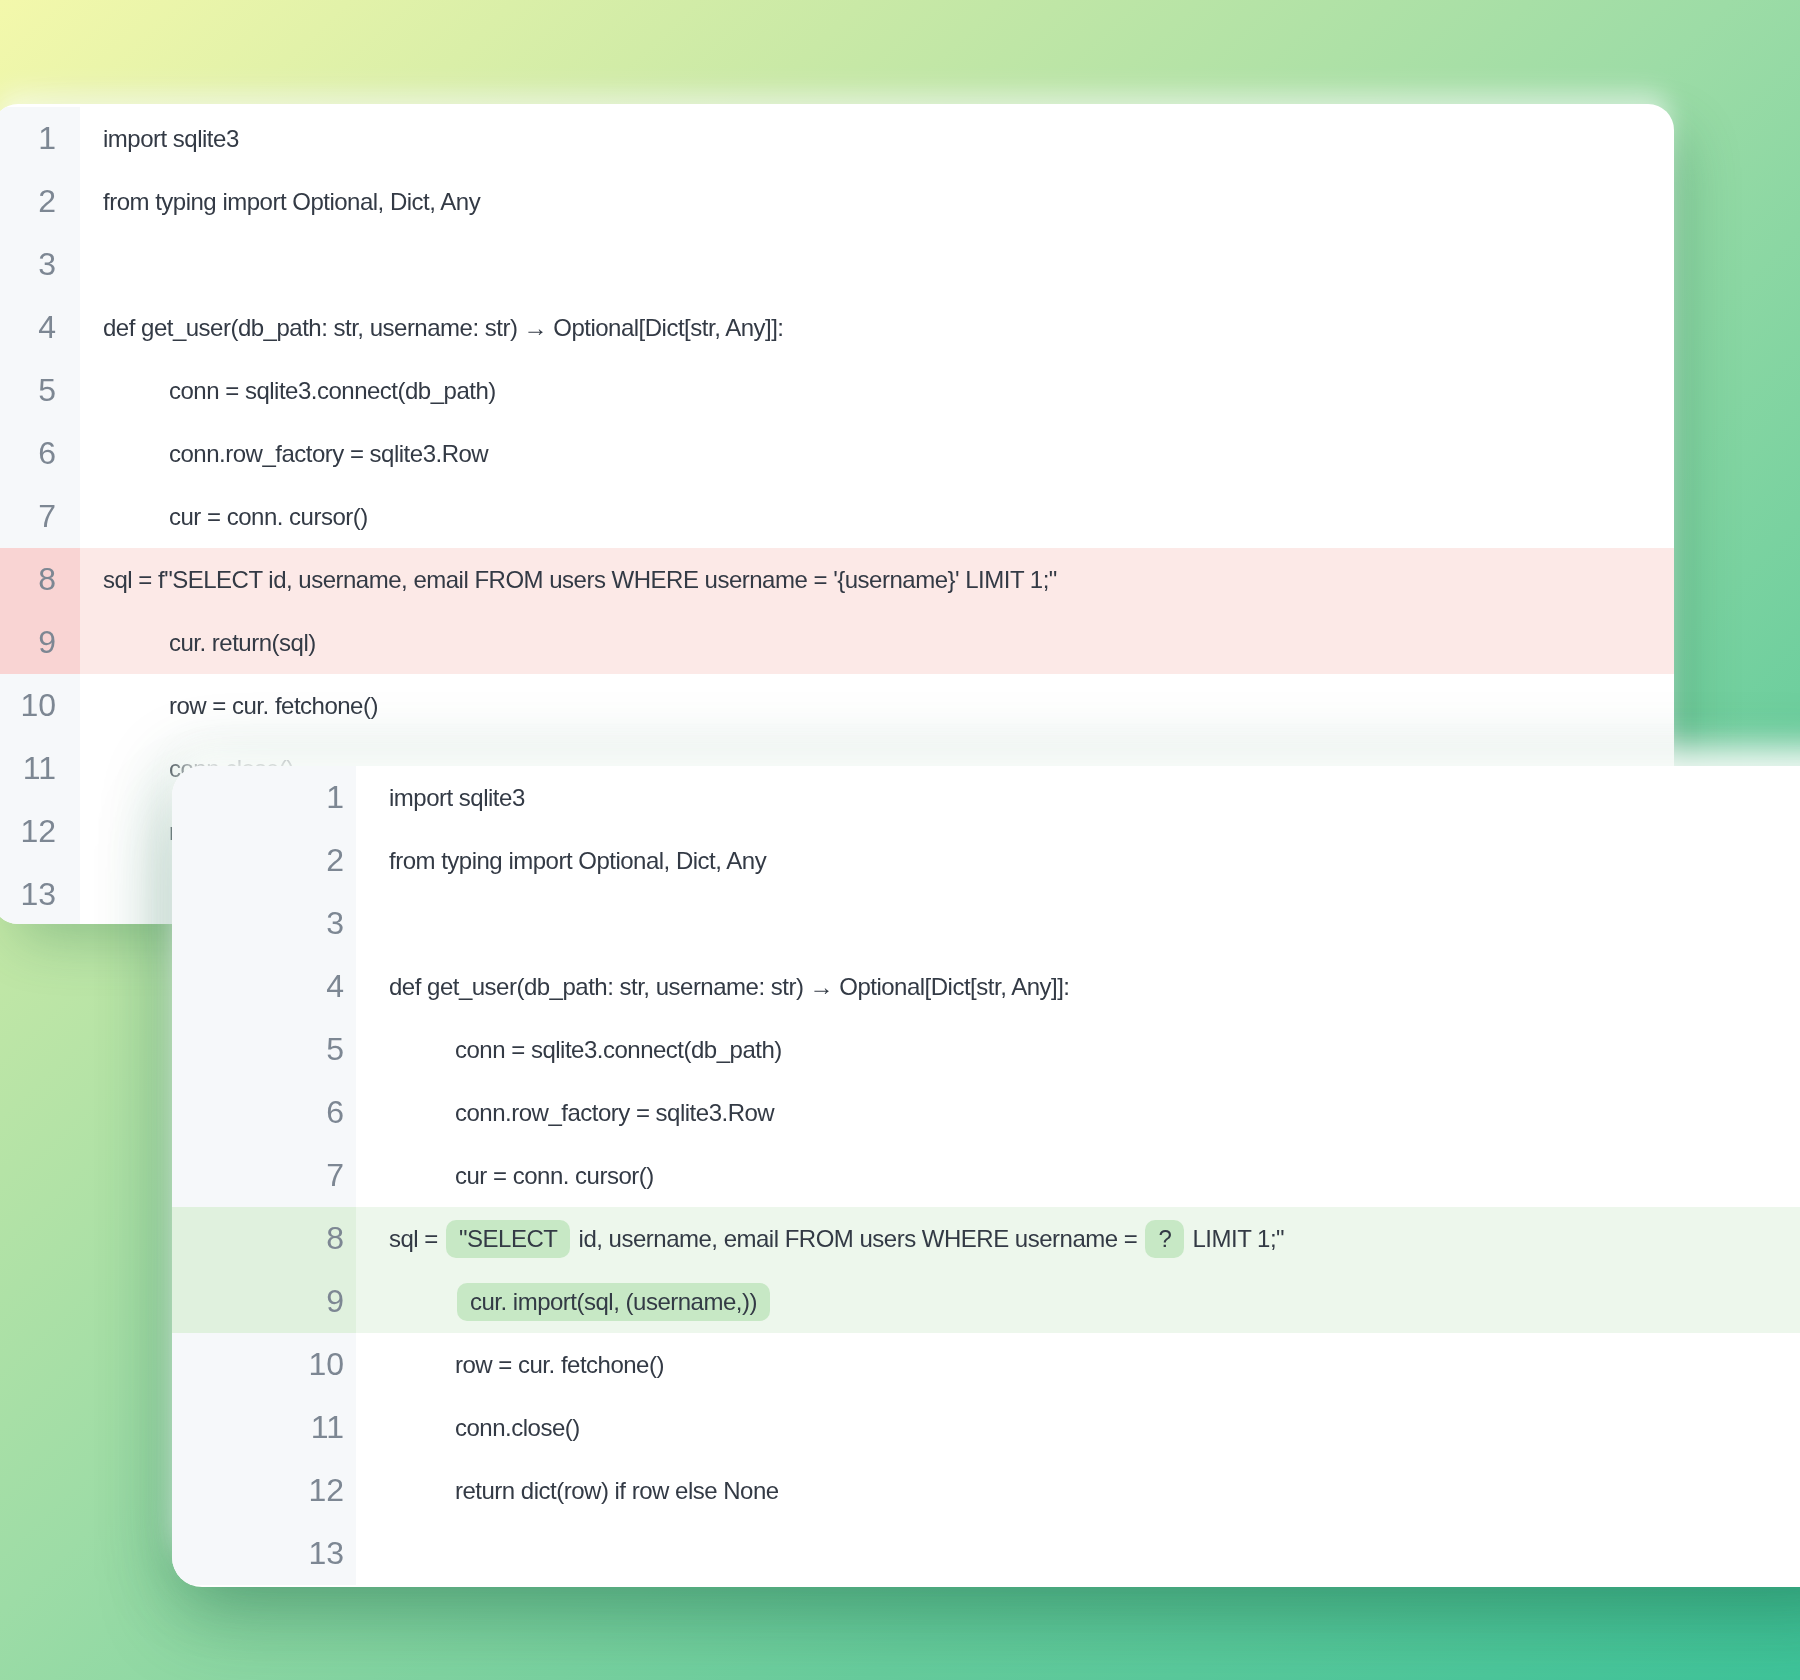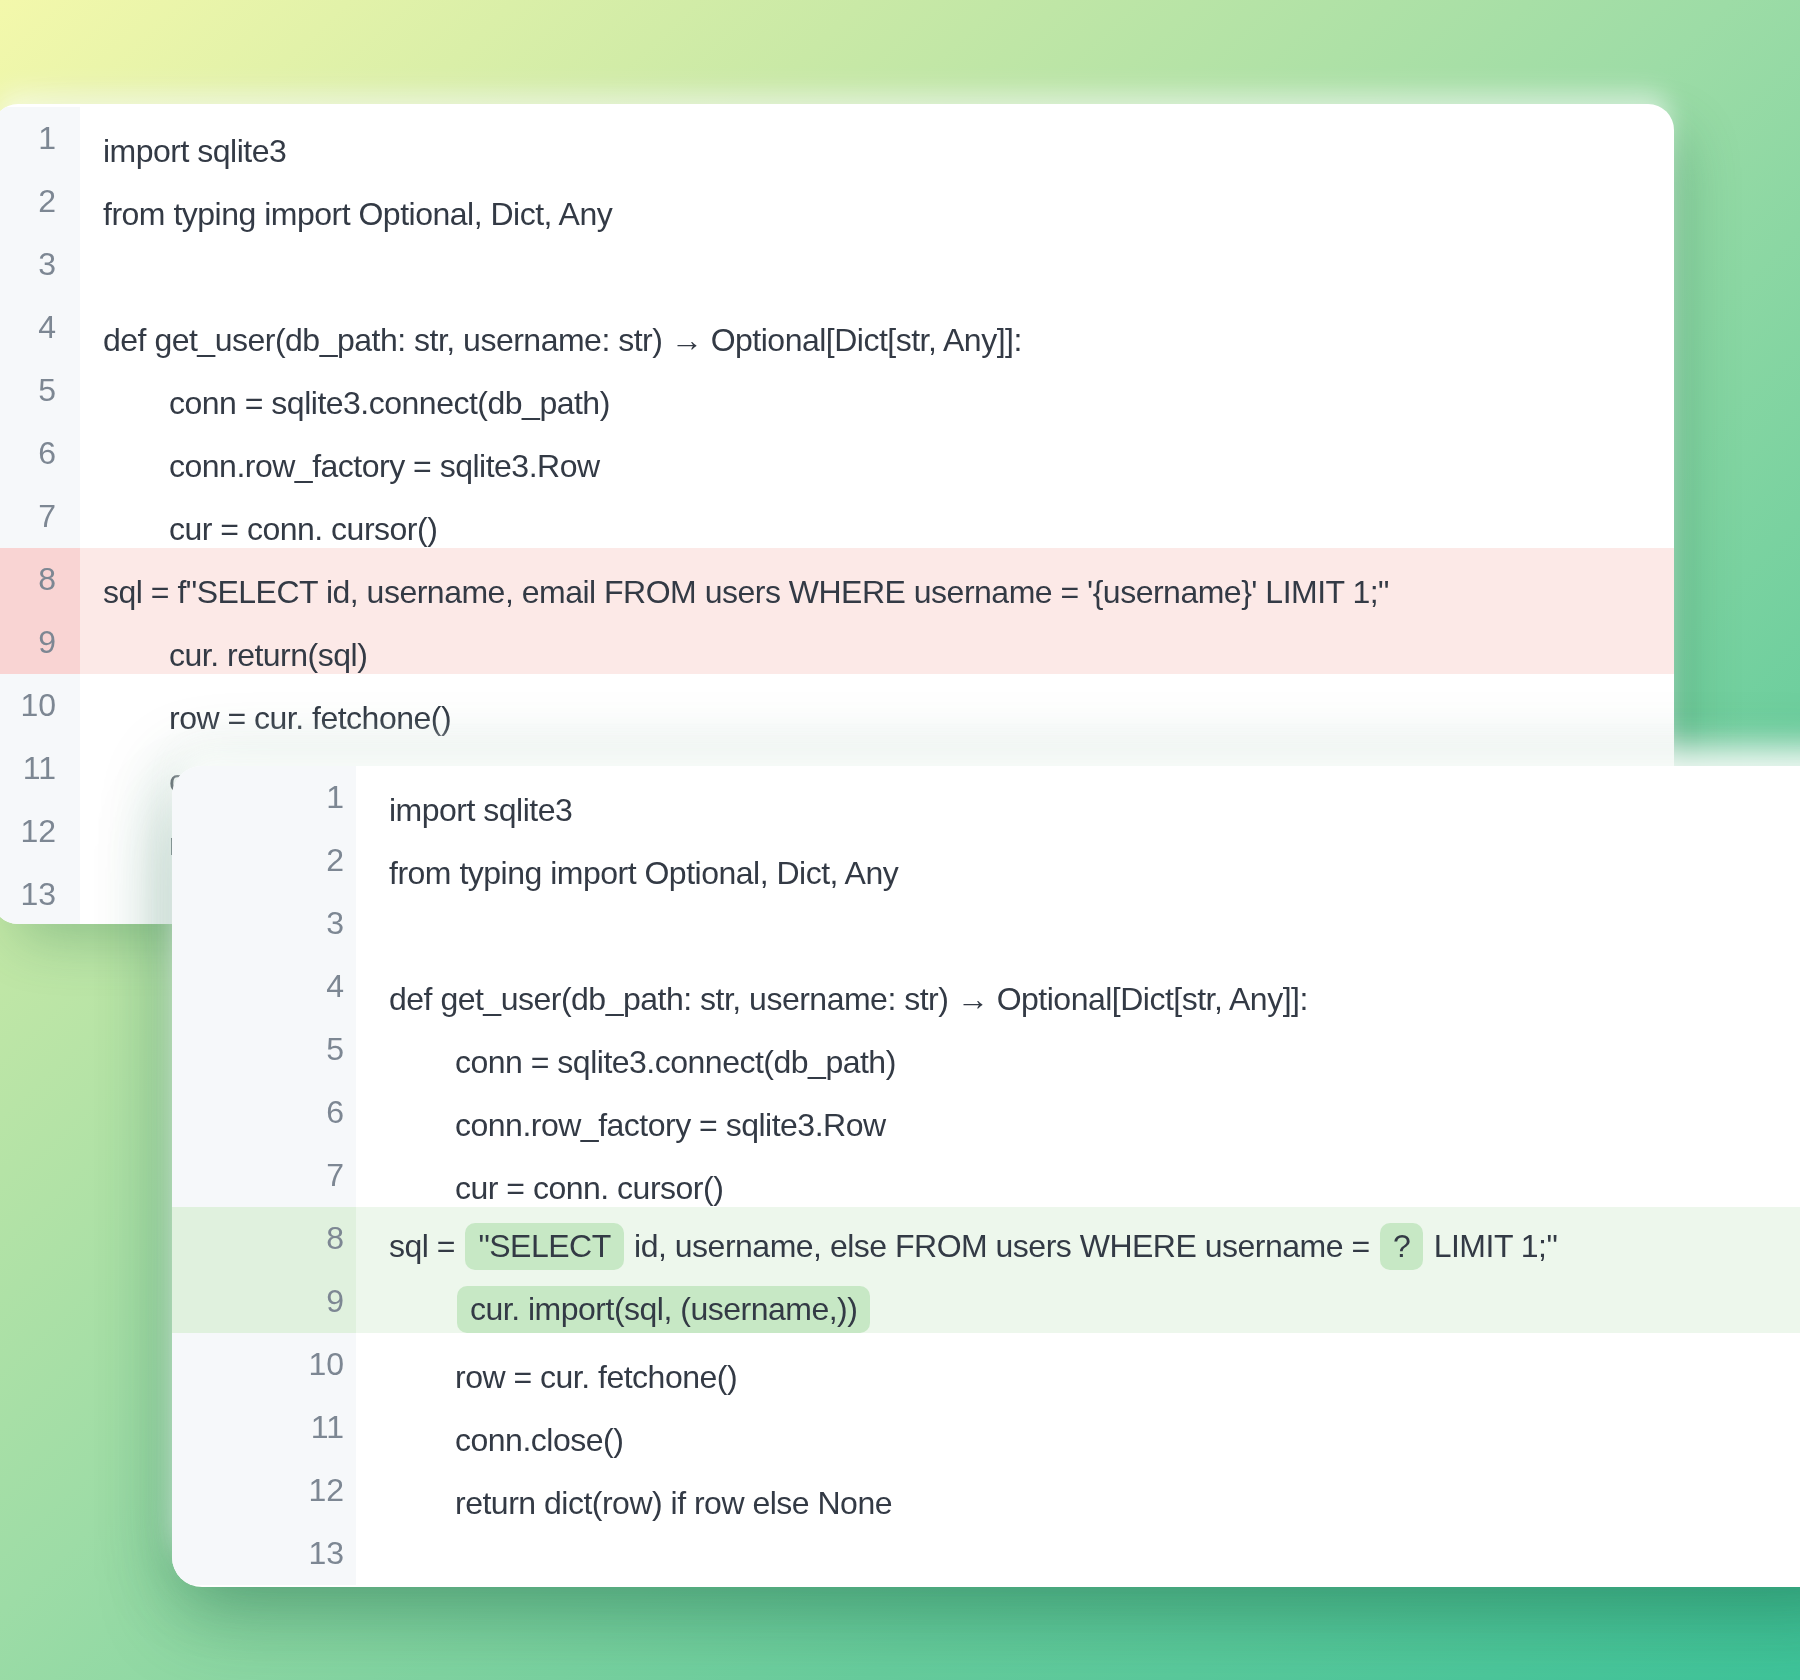--- a/index.html
+++ b/index.html
@@ -40,23 +40,23 @@
     display: flex; align-items: center; justify-content: flex-end;
     box-sizing: border-box;
     background: var(--gutter-bg, #f6f8fa);
     color: var(--line-number, #7d8793);
     font-size: 32px;
   }
   .panel-back  .gutter { flex: 0 0 88px;  padding-right: 24px; }
   .panel-front .gutter { flex: 0 0 184px; padding-right: 12px; }
   .codecell {
     flex: 1;
-    display: flex; align-items: flex-end;
+    display: flex; align-items: center;
     white-space: pre;
-    font-size: 32px;
+    font-size: 24px;
     letter-spacing: -0.5px;
     color: var(--code-text, #333a45);
   }
   .panel-back  .codecell { padding-left: 23px; }
   .panel-front .codecell { padding-left: 33px; }
   .row.hl-red   .gutter   { background: var(--removed-gutter-bg, #f9d4d3); }
   .row.hl-red   .codecell { background: var(--removed-row-bg, #fce9e7); }
   .row.hl-green .gutter   { background: var(--added-gutter-bg, #e0f1de); }
   .row.hl-green .codecell { background: var(--added-row-bg, #edf7ec); }
   .codetext { display: inline; }
@@ -152,21 +152,21 @@
       <div class="row">
         <div class="gutter">6</div>
         <div class="codecell"><span class="codetext" style="margin-left: 66px;"><span class="seg">conn.row_factory = sqlite3.Row</span></span></div>
       </div>
       <div class="row">
         <div class="gutter">7</div>
         <div class="codecell"><span class="codetext" style="margin-left: 66px;"><span class="seg">cur = conn. cursor()</span></span></div>
       </div>
       <div class="row hl-green">
         <div class="gutter">8</div>
-        <div class="codecell"><span class="codetext"><span class="seg">sql = </span><span class="chip">"SELECT</span><span class="seg"> id, username, else FROM users WHERE username = </span><span class="chip">?</span><span class="seg"> LIMIT 1;"</span></span></div>
+        <div class="codecell"><span class="codetext"><span class="seg">sql = </span><span class="chip">"SELECT</span><span class="seg"> id, username, email FROM users WHERE username = </span><span class="chip">?</span><span class="seg"> LIMIT 1;"</span></span></div>
       </div>
       <div class="row hl-green">
         <div class="gutter">9</div>
         <div class="codecell"><span class="codetext" style="margin-left: 66px;"><span class="chip">cur. import(sql, (username,))</span></span></div>
       </div>
       <div class="row">
         <div class="gutter">10</div>
         <div class="codecell"><span class="codetext" style="margin-left: 66px;"><span class="seg">row = cur. fetchone()</span></span></div>
       </div>
       <div class="row">

